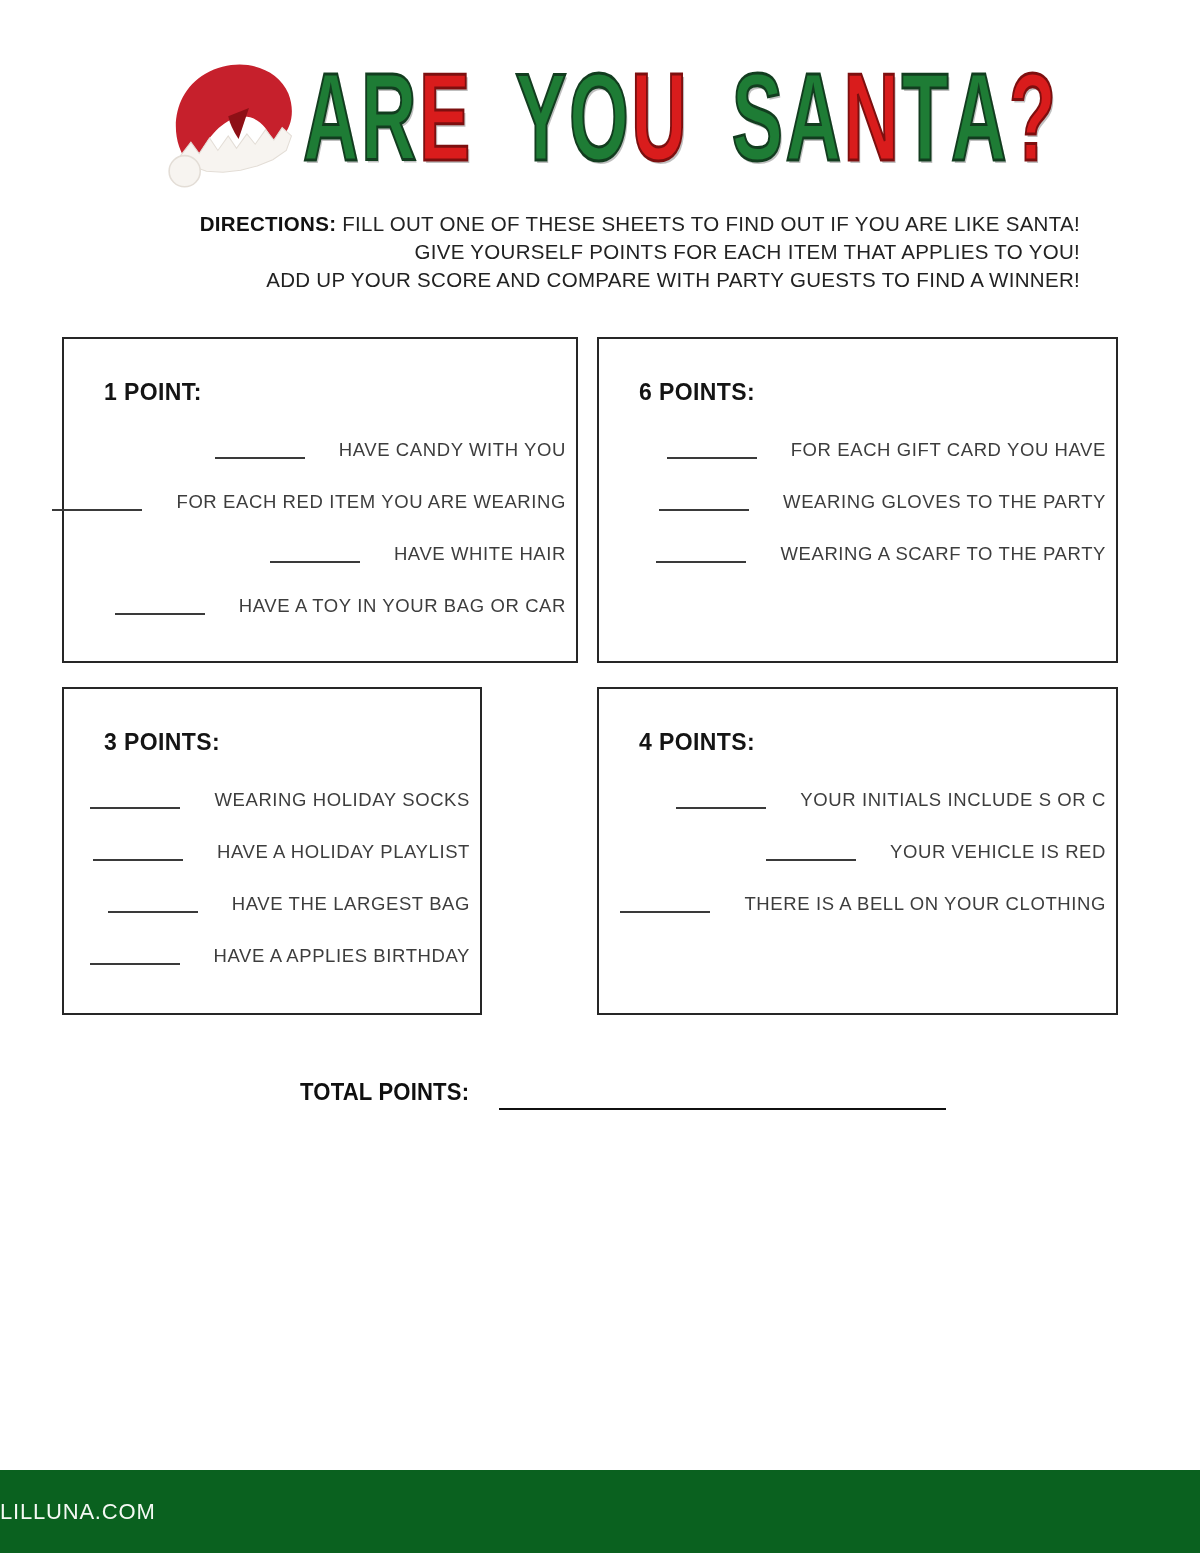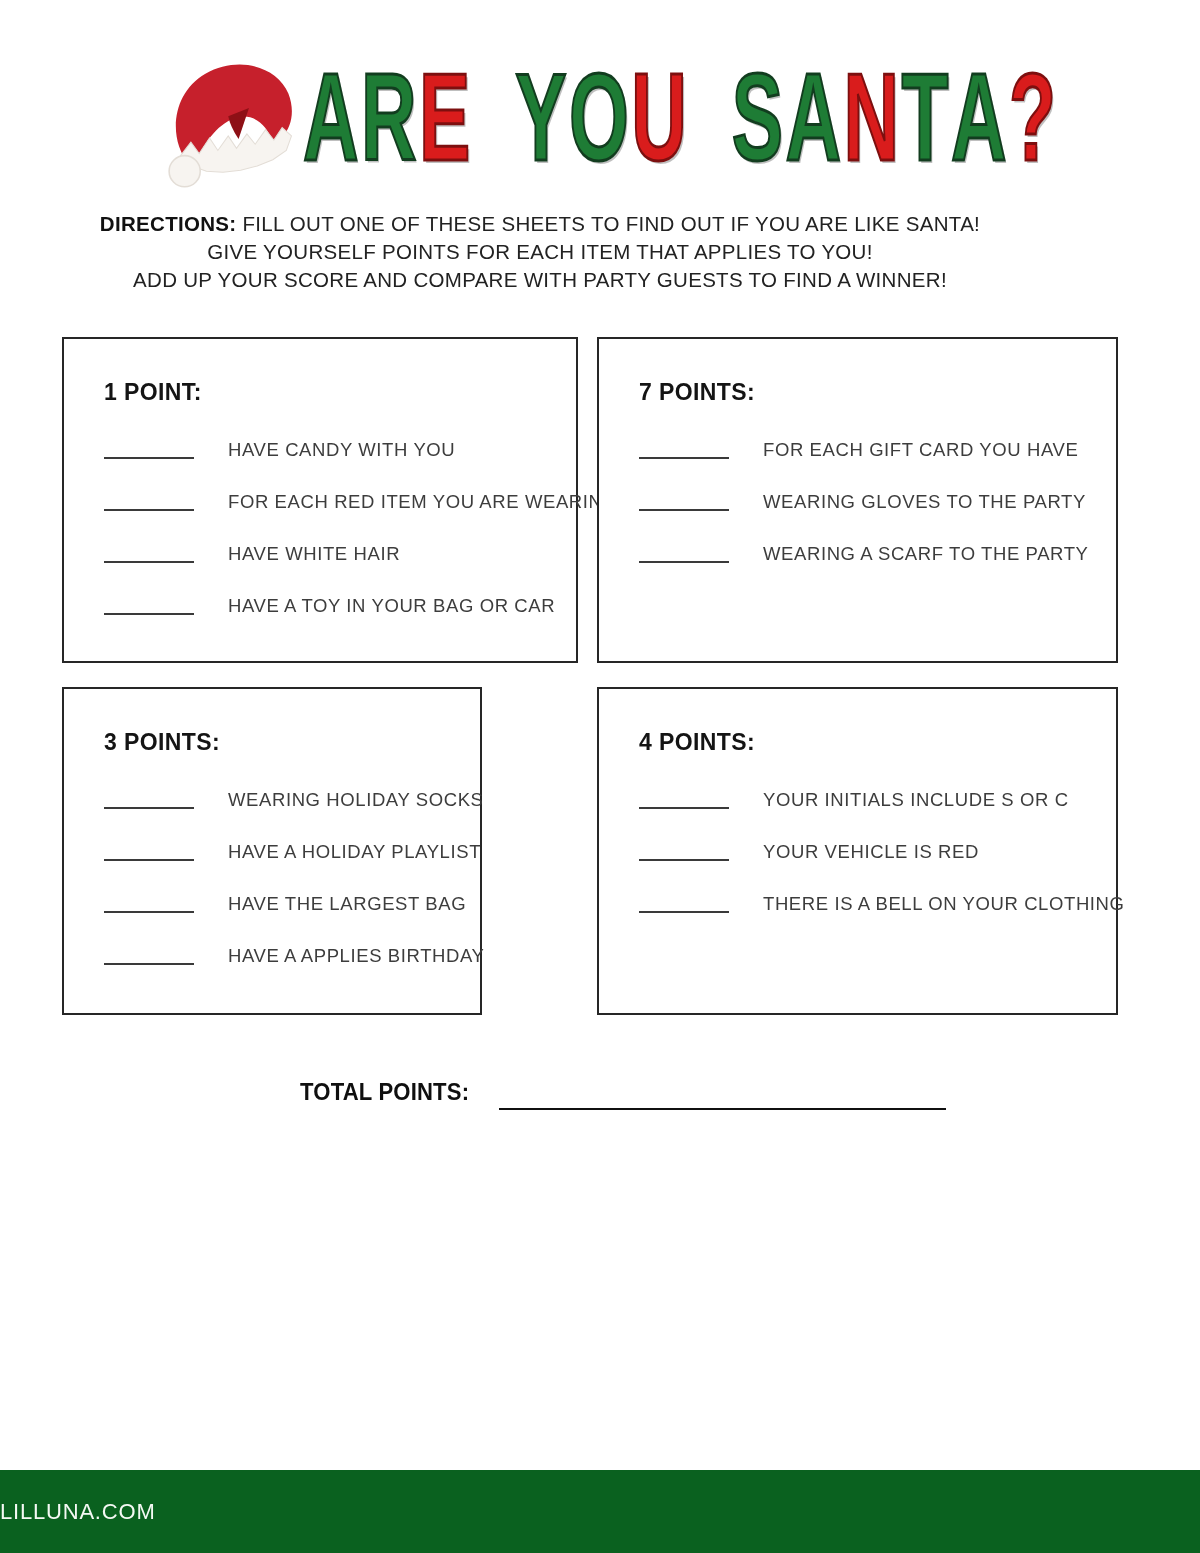--- a/index.html
+++ b/index.html
@@ -34,41 +34,41 @@
     display:inline-block;
     -webkit-text-stroke:3px #000;
     text-shadow:3px 3px 0 rgba(0,0,0,0.25);
   }
   .t-letter[data-color="green"]{color:var(--title-green);-webkit-text-stroke-color:var(--title-green-outline);}
   .t-letter[data-color="red"]{color:var(--title-red);-webkit-text-stroke-color:var(--title-red-outline);}
 
   
   .directions{
     position:absolute;left:0;top:210px;width:1080px;
-    text-align:center;color:#222;
+    text-align:right;color:#222;
     font-size:20.5px;line-height:28px;letter-spacing:0.3px;
   }
   .directions b{font-weight:bold;color:#111;}
 
   
   .box{
     position:absolute;border:2px solid #262626;background:#fff;
     padding:40px 10px 15px 40px;
   }
   .box-1{left:62px;top:337px;width:516px;height:326px;}
   .box-2{left:597px;top:337px;width:521px;height:326px;}
   .box-3{left:62px;top:687px;width:420px;height:328px;}
   .box-4{left:597px;top:687px;width:521px;height:328px;}
   .box-heading{
     font-size:23px;font-weight:bold;color:#141414;letter-spacing:0.4px;
     line-height:26px;
   }
   .items{margin-top:10px;}
   .item{
-    height:52px;display:flex;align-items:flex-end;gap:34px;
+    height:52px;display:flex;align-items:flex-end;gap:34px;justify-content:flex-end;
   }
   .blank{
     display:inline-block;width:90px;height:0;
     border-bottom:2px solid var(--line-ink);
     margin-bottom:8px;flex:0 0 auto;
   }
   .item-label{
     font-size:18.5px;color:var(--item-ink);letter-spacing:0.6px;
     margin-bottom:6px;white-space:nowrap;
   }
@@ -135,21 +135,21 @@
         <span class="item-label">HAVE WHITE HAIR</span>
       </div>
       <div class="item">
         <span class="blank"></span>
         <span class="item-label">HAVE A TOY IN YOUR BAG OR CAR</span>
       </div>
     </div>
   </div>
 
   <div class="box box-2">
-    <div class="box-heading">7 POINTS:</div>
+    <div class="box-heading">6 POINTS:</div>
     <div class="items">
       <div class="item">
         <span class="blank"></span>
         <span class="item-label">FOR EACH GIFT CARD YOU HAVE</span>
       </div>
       <div class="item">
         <span class="blank"></span>
         <span class="item-label">WEARING GLOVES TO THE PARTY</span>
       </div>
       <div class="item">

